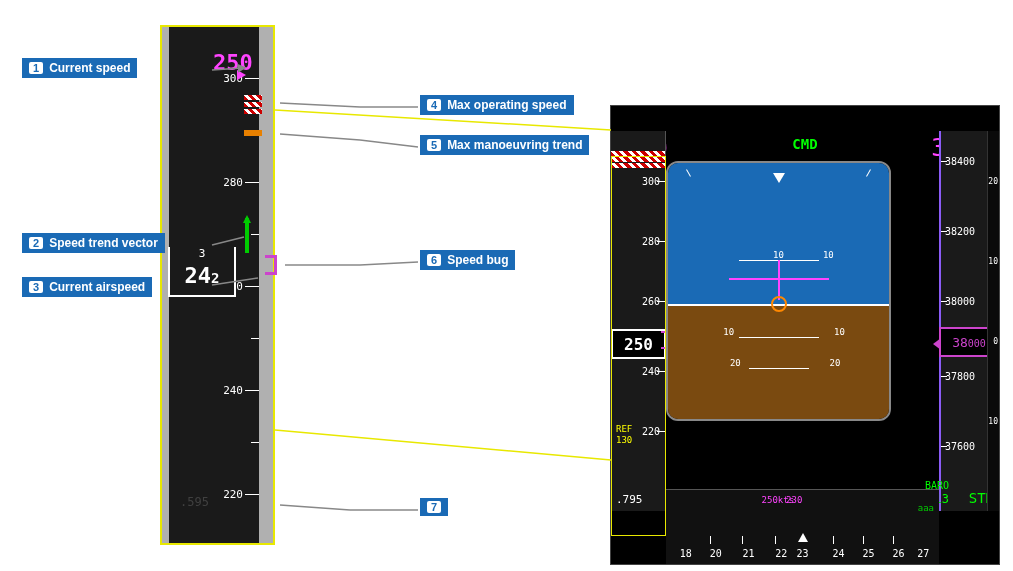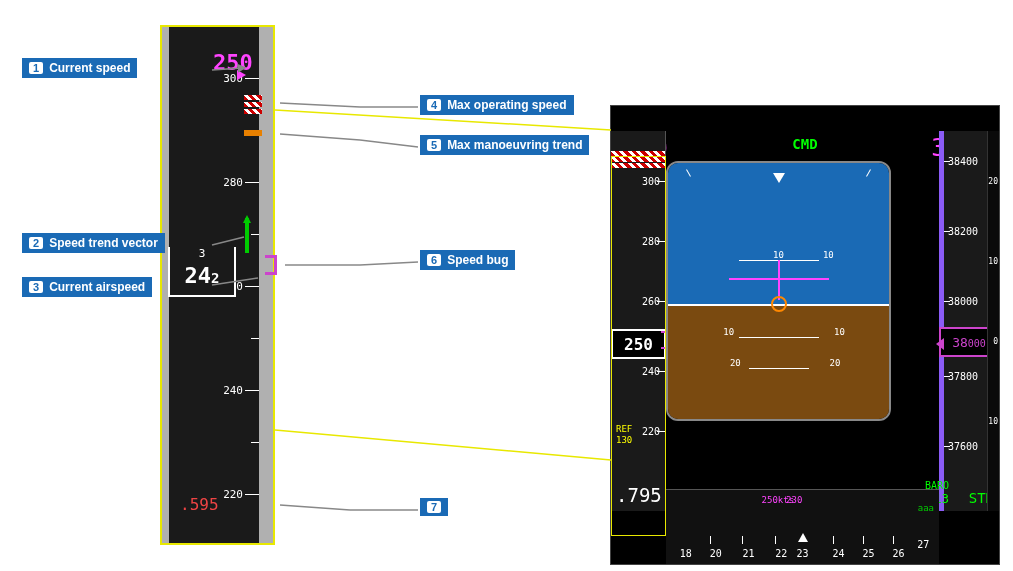--- a/index.html
+++ b/index.html
@@ -153,22 +153,22 @@
       height: 5px;
       margin-bottom: 2px;
     }
     .hash-red { background: repeating-linear-gradient(45deg, #cc0000, #cc0000 3px, #fff 3px, #fff 6px); }
 
     
     .mach-display {
       position: absolute;
       left: 180px;
       top: 495px;
-      color: #ef4444;
-      font-size: 16px;
+      color: #404040;
+      font-size: 12px;
       font-family: monospace;
       z-index: 10;
       text-align: right;
     }
 
     
     .right-panel {
       position: absolute;
       left: 610px;
       top: 105px;
@@ -369,33 +369,33 @@
       font-family: monospace;
       line-height: 1.2;
     }
 
     
     .rp-mach {
       position: absolute;
       left: 5px;
       bottom: 5px;
       color: #fff;
-      font-size: 19px;
+      font-size: 11px;
       font-family: monospace;
     }
 
     
     .rp-right-tape {
       position: absolute;
       right: 0;
       top: 25px;
       width: 60px;
       height: 380px;
       background: #1a1a1a;
-      border-left: 5px solid #8b5cf6;
+      border-left: 2px solid #8b5cf6;
     }
     .rp-alt-val {
       position: absolute;
       left: 4px;
       color: #fff;
       font-size: 10px;
       font-family: monospace;
       transform: translateY(-50%);
     }
     
@@ -644,21 +644,21 @@
     <div style="position:absolute;bottom:22px;left:50%;transform:translateX(-50%);width:0;height:0;border-left:5px solid transparent;border-right:5px solid transparent;border-bottom:9px solid #fff;"></div>
 
     <div style="position:absolute;bottom:5px;left:5%;color:#fff;font-size:10px;font-family:monospace;">18</div>
     <div style="position:absolute;bottom:5px;left:16%;color:#fff;font-size:10px;font-family:monospace;">20</div>
     <div style="position:absolute;bottom:5px;left:28%;color:#fff;font-size:10px;font-family:monospace;">21</div>
     <div style="position:absolute;bottom:5px;left:40%;color:#fff;font-size:10px;font-family:monospace;">22</div>
     <div style="position:absolute;bottom:5px;left:50%;color:#fff;font-size:10px;font-family:monospace;transform:translateX(-50%);">23</div>
     <div style="position:absolute;bottom:5px;left:61%;color:#fff;font-size:10px;font-family:monospace;">24</div>
     <div style="position:absolute;bottom:5px;left:72%;color:#fff;font-size:10px;font-family:monospace;">25</div>
     <div style="position:absolute;bottom:5px;left:83%;color:#fff;font-size:10px;font-family:monospace;">26</div>
-    <div style="position:absolute;bottom:14px;left:92%;color:#fff;font-size:10px;font-family:monospace;">27</div>
+    <div style="position:absolute;bottom:5px;left:92%;color:#fff;font-size:10px;font-family:monospace;">27</div>
 
     <div style="position:absolute;top:5px;left:35%;color:#ff44ff;font-size:9px;font-family:monospace;">250kts</div>
 
     <div style="position:absolute;bottom:20px;left:16%;width:1px;height:8px;background:#fff;"></div>
     <div style="position:absolute;bottom:20px;left:28%;width:1px;height:8px;background:#fff;"></div>
     <div style="position:absolute;bottom:20px;left:40%;width:1px;height:8px;background:#fff;"></div>
     <div style="position:absolute;bottom:20px;left:61%;width:1px;height:8px;background:#fff;"></div>
     <div style="position:absolute;bottom:20px;left:72%;width:1px;height:8px;background:#fff;"></div>
     <div style="position:absolute;bottom:20px;left:83%;width:1px;height:8px;background:#fff;"></div>
 

